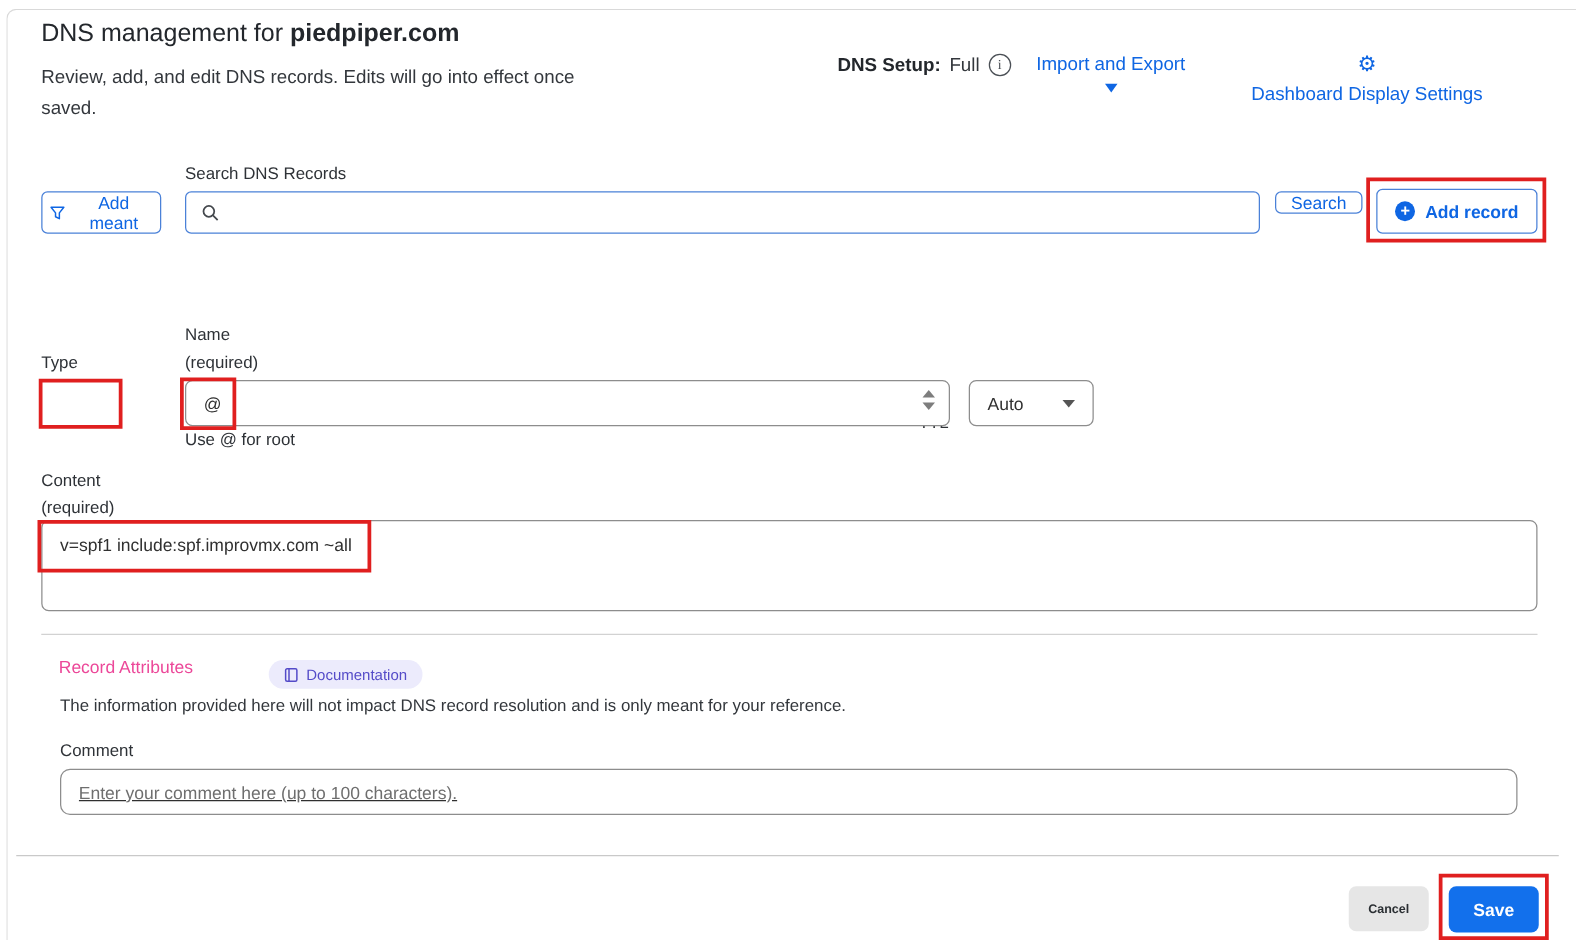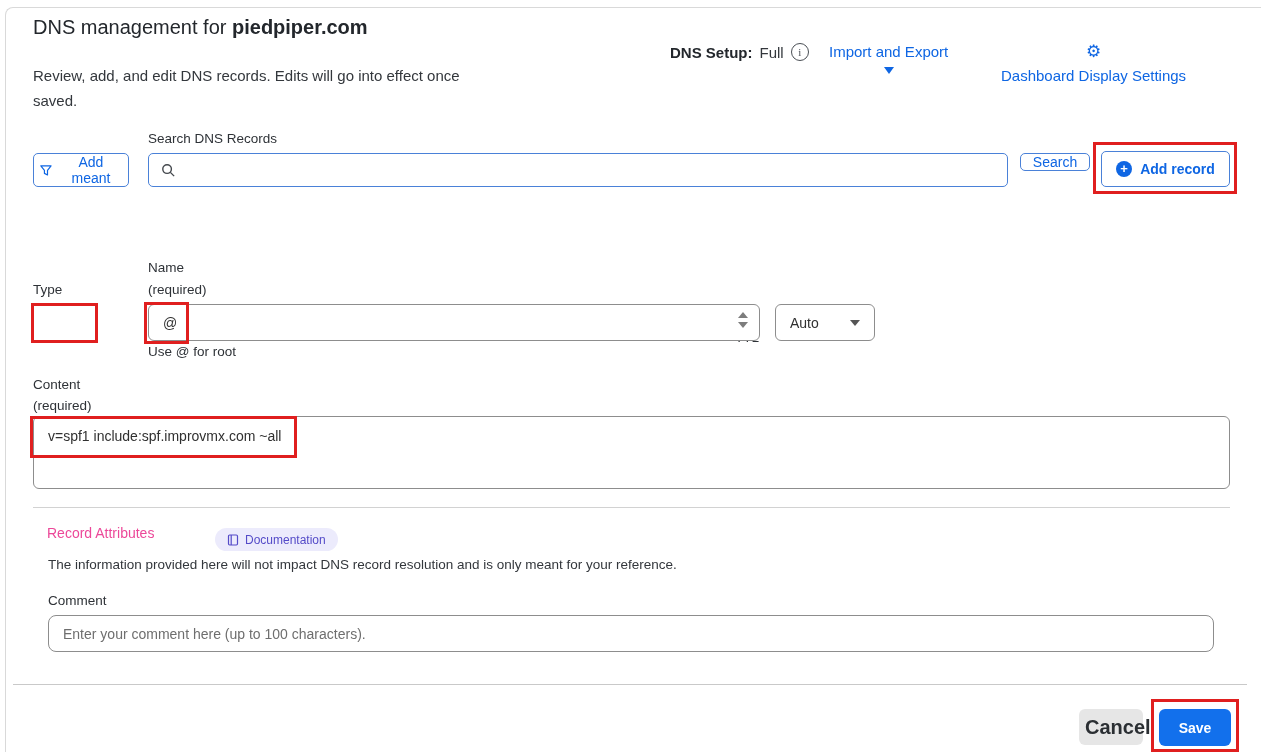--- a/index.html
+++ b/index.html
@@ -3,21 +3,21 @@
 <meta charset="utf-8">
 <style>
   html,body{margin:0;padding:0;background:#fff;}
   .page{position:relative;width:1261px;height:752px;background:#fff;overflow:hidden;
         font-family:"Liberation Sans","DejaVu Sans",sans-serif;color:#33373c;}
   .abs{position:absolute;}
   .card-border{left:5px;top:7px;width:1256px;height:745px;border-left:1px solid #d9d9d9;
         border-top:1px solid #d9d9d9;border-radius:8px 0 0 0;pointer-events:none;}
   .title{left:33px;top:16px;font-size:20px;color:#23272c;}
   .title b{font-weight:700;}
-  .subtitle{left:33px;top:63px;width:470px;font-size:15px;line-height:25px;color:#33373c;}
+  .subtitle{left:33px;top:49px;width:470px;font-size:15px;line-height:25px;color:#33373c;}
   .hdr-item{top:43px;font-size:15px;display:flex;align-items:center;gap:7px;white-space:nowrap;}
   .hdr-strong{font-weight:700;color:#23272c;}
   .hdr-val{color:#33373c;}
   .link{color:var(--accent,#0f66e3);cursor:pointer;flex-direction:column;}
   .info-icon{display:inline-block;width:16px;height:16px;border:1.3px solid #4a4f55;border-radius:50%;
         color:#4a4f55;font-size:11px;line-height:16px;text-align:center;font-family:"Liberation Serif",serif;}
   .caret-down{width:0;height:0;border-left:5.5px solid transparent;border-right:5.5px solid transparent;
         border-top:7px solid var(--accent,#0f66e3);display:inline-block;}
   .gear{color:var(--accent,#0f66e3);font-size:17px;line-height:17px;}
   .fld-label{font-size:13.5px;color:#2e3237;}
@@ -46,21 +46,21 @@
         font-size:14px;font-family:inherit;color:#303030;padding:11px 14px;outline:none;}
   .divider{height:1px;background:#d2d2d2;}
   .section-h{font-size:14px;color:#ec4899;}
   .badge{display:flex;align-items:center;gap:6px;background:var(--badge-bg,#ecebfc);
         color:var(--badge-text,#544bc8);border-radius:12px;padding:0 12px;height:23px;
         font-size:12px;cursor:pointer;}
   .desc{font-size:13.5px;color:#33373c;}
   .comment-input{border:1px solid #8d8d8d;border-radius:8px;box-sizing:border-box;font-size:14px;
         font-family:inherit;color:#303030;padding:0 14px;outline:none;}
   .comment-input::placeholder{color:#6e6e6e;}
-  .btn-cancel{background:#e6e6e6;border:none;border-radius:6px;font-size:20px;font-weight:600;
+  .btn-cancel{background:#e6e6e6;border:none;border-radius:6px;font-size:10px;font-weight:600;
         color:#2b2f33;cursor:pointer;font-family:inherit;text-align:center;}
   .btn-save{background:var(--save-bg,#1270ec);border:none;border-radius:6px;font-size:14px;
         font-weight:700;color:#fff;cursor:pointer;font-family:inherit;}
   .annotation{border:3px solid var(--annotation,#e01f1f);box-sizing:border-box;pointer-events:none;z-index:10;}
   .fw600{font-weight:600;}
 </style>
 </head>
 <body>
 
 <div class="page">
@@ -144,20 +144,20 @@
   <div class="abs badge" style="left:215px;top:528px;">
     <svg width="12" height="12" viewBox="0 0 12 12">
       <rect x="1.5" y="1" width="9" height="10" rx="1.2" fill="none" stroke="#544bc8" stroke-width="1.2"></rect>
       <line x1="4.2" y1="1" x2="4.2" y2="11" stroke="#544bc8" stroke-width="1.2"></line>
     </svg>
     <span>Documentation</span>
   </div>
   <div class="abs desc" style="left:48px;top:557px;">The information provided here will not impact DNS record resolution and is only meant for your reference.</div>
 
   <div class="abs fld-label" style="left:48px;top:593px;">Comment</div>
-  <input class="abs comment-input" style="left: 48px; top: 615px; width: 1166px; height: 37px;" type="text" placeholder="Enter your comment here (up to 100 characters).">
+  <input class="abs comment-input" style="left: 48px; top: 615px; width: 1166px; height: 37px; text-decoration: underline;" type="text" placeholder="Enter your comment here (up to 100 characters).">
 
   <div class="abs divider" style="left:13px;top:684px;width:1234px;background:#c9c9c9;"></div>
   <button class="abs btn-cancel" style="left:1079px;top:709px;width:64px;height:36px;">Cancel</button>
   <button class="abs btn-save" style="left:1159px;top:709px;width:72px;height:37px;">Save</button>
   <div class="abs annotation" style="left:1151px;top:699px;width:88px;height:53px;"></div>
 
 </div>
 
 </body></html>

